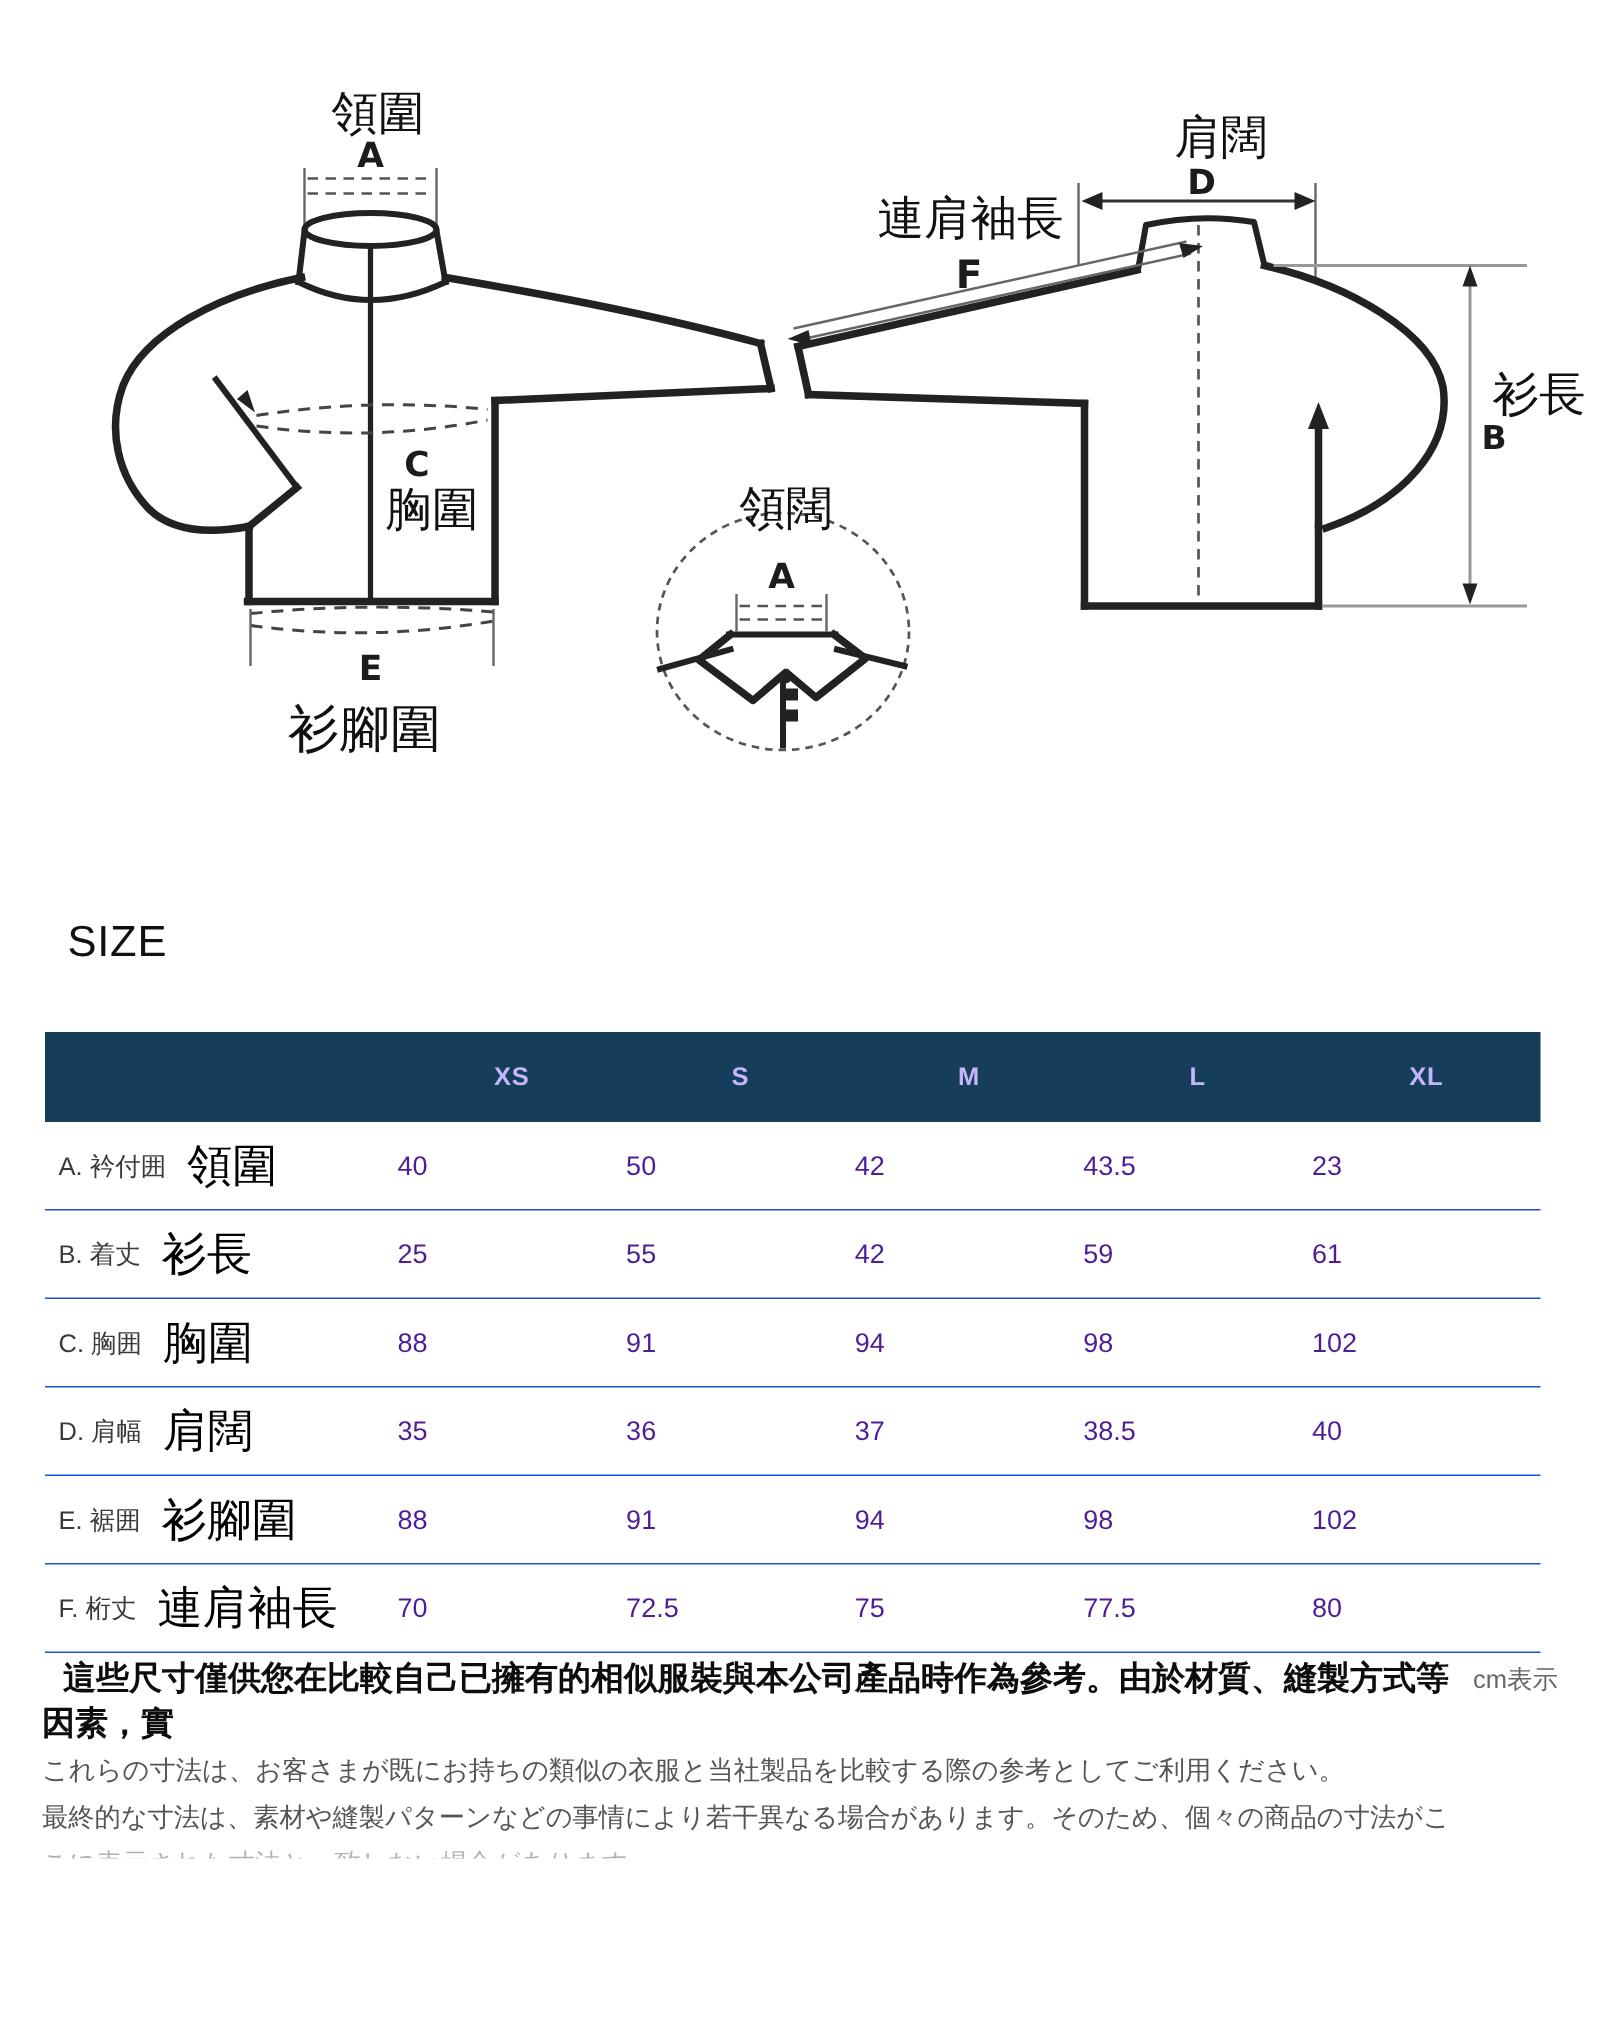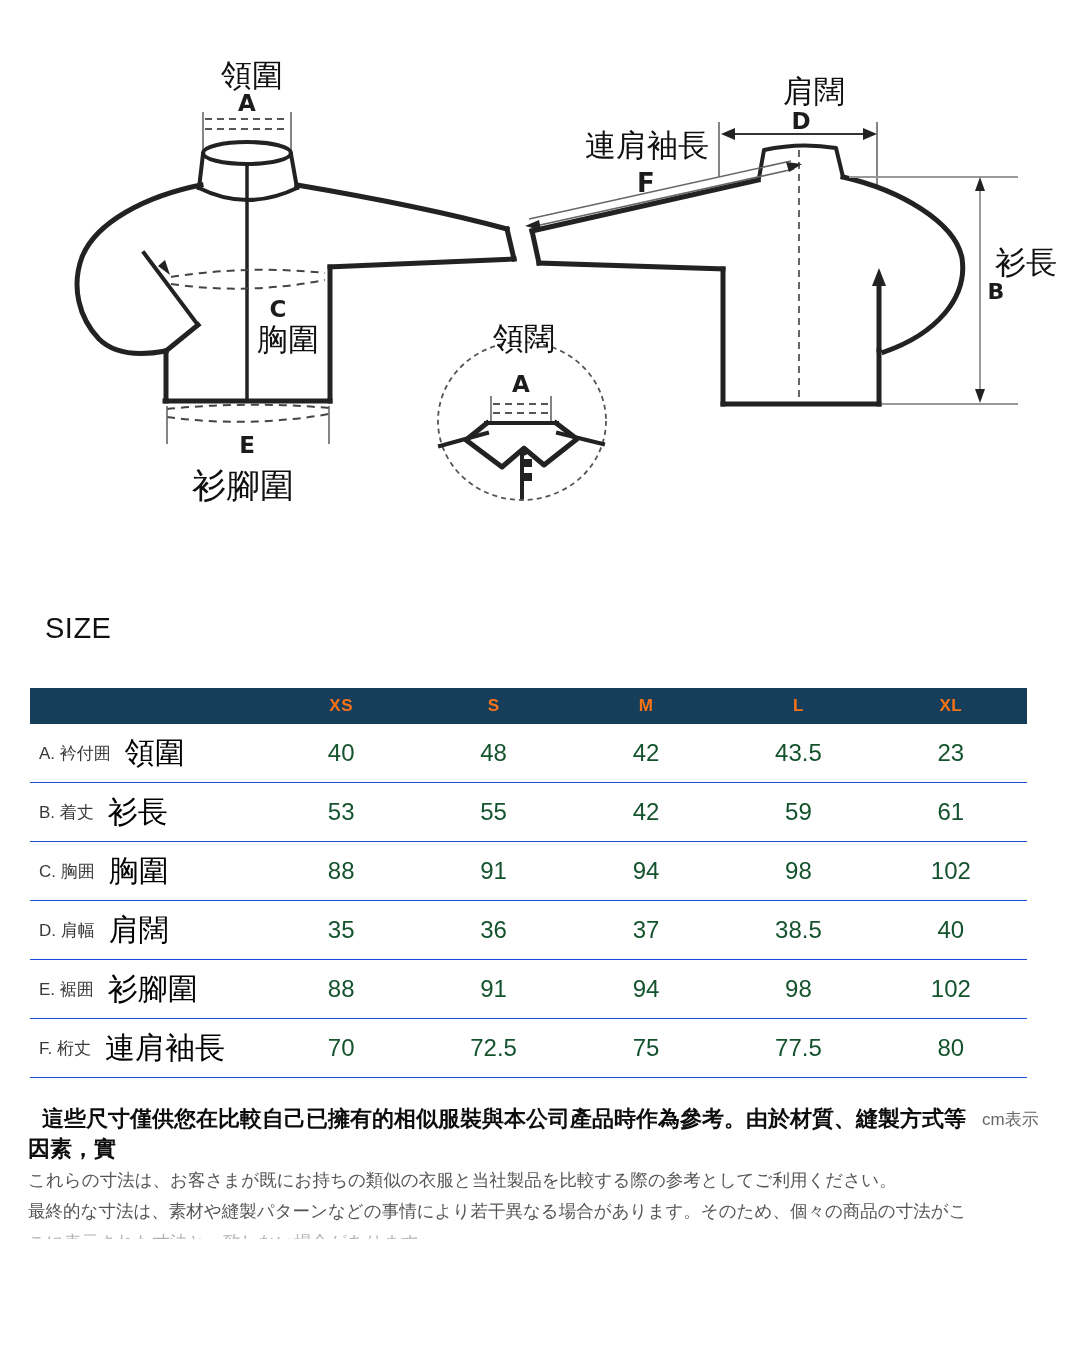--- a/index.html
+++ b/index.html
@@ -15,28 +15,28 @@
   .thin{stroke:#666;stroke-width:1.6;fill:none;}
   .gray{stroke:#999;stroke-width:2;fill:none;}
   .dash{stroke:#555;stroke-width:1.8;fill:none;stroke-dasharray:7 5;}
   .dash2{stroke:#444;stroke-width:2;fill:none;stroke-dasharray:8 6;}
   .arrow{fill:#222;stroke:none;}
   .slabel{font-family:"DejaVu Serif","Liberation Serif",serif;font-size:31px;fill:#111;}
   .sletter{font-family:"DejaVu Sans","Liberation Sans",sans-serif;font-weight:bold;font-size:23px;fill:#1c1c1c;}
   
   #size-title{position:absolute;left:45px;top:612px;font-size:29px;color:#111;letter-spacing:0.5px;}
   #size-table{position:absolute;left:30px;top:688px;width:997px;}
-  .thead{display:flex;align-items:center;height:36px;background:#163d59;color:#f97316;font-weight:bold;font-size:17px;}
+  .thead{display:flex;align-items:center;height:60px;background:#163d59;color:#c4b5fd;font-weight:bold;font-size:17px;}
   .thead .lcol{width:235px;}
   .thead .dcol{flex:1;text-align:center;letter-spacing:0.5px;}
   .trow{display:flex;align-items:center;height:58px;border-bottom:1px solid #1d4ed8;}
   .trow .lcol{width:235px;display:flex;align-items:center;padding-left:9px;box-sizing:border-box;}
   .rcode{font-size:17px;color:#3a3a3a;white-space:nowrap;}
   .rzh{font-family:"DejaVu Serif","Liberation Serif",serif;font-size:30px;color:#000;margin-left:14px;white-space:nowrap;}
-  .trow .dcol{flex:1;text-align:center;font-size:24px;color:#14532d;}
+  .trow .dcol{flex:1;text-align:left;font-size:18px;color:#4c1d95;}
   
   #footer{position:absolute;left:28px;top:1104px;width:1014px;}
   .zh-bold{font-weight:bold;font-size:22px;color:#0d0d0d;line-height:30px;}
   .zh-bold.first{text-indent:14px;width:940px;}
   #unit-note{position:absolute;left:954px;top:4px;font-size:17px;color:#666;}
   .jp-note{font-size:17.5px;color:#555;line-height:30px;margin-top:1px;}
   #jp-clipped{height:12px;overflow:hidden;opacity:0.45;}
 </style>
 </head>
 <body>
@@ -159,32 +159,32 @@
     <div class="dcol">L</div>
     <div class="dcol">XL</div>
   </div>
 
   <div class="trow">
     <div class="lcol">
       <span class="rcode">A. 衿付囲</span>
       <span class="rzh">領圍</span>
     </div>
     <div class="dcol">40</div>
-    <div class="dcol">48</div>
+    <div class="dcol">50</div>
     <div class="dcol">42</div>
     <div class="dcol">43.5</div>
     <div class="dcol">23</div>
   </div>
 
   <div class="trow">
     <div class="lcol">
       <span class="rcode">B. 着丈</span>
       <span class="rzh">衫長</span>
     </div>
-    <div class="dcol">53</div>
+    <div class="dcol">25</div>
     <div class="dcol">55</div>
     <div class="dcol">42</div>
     <div class="dcol">59</div>
     <div class="dcol">61</div>
   </div>
 
   <div class="trow">
     <div class="lcol">
       <span class="rcode">C. 胸囲</span>
       <span class="rzh">胸圍</span>

